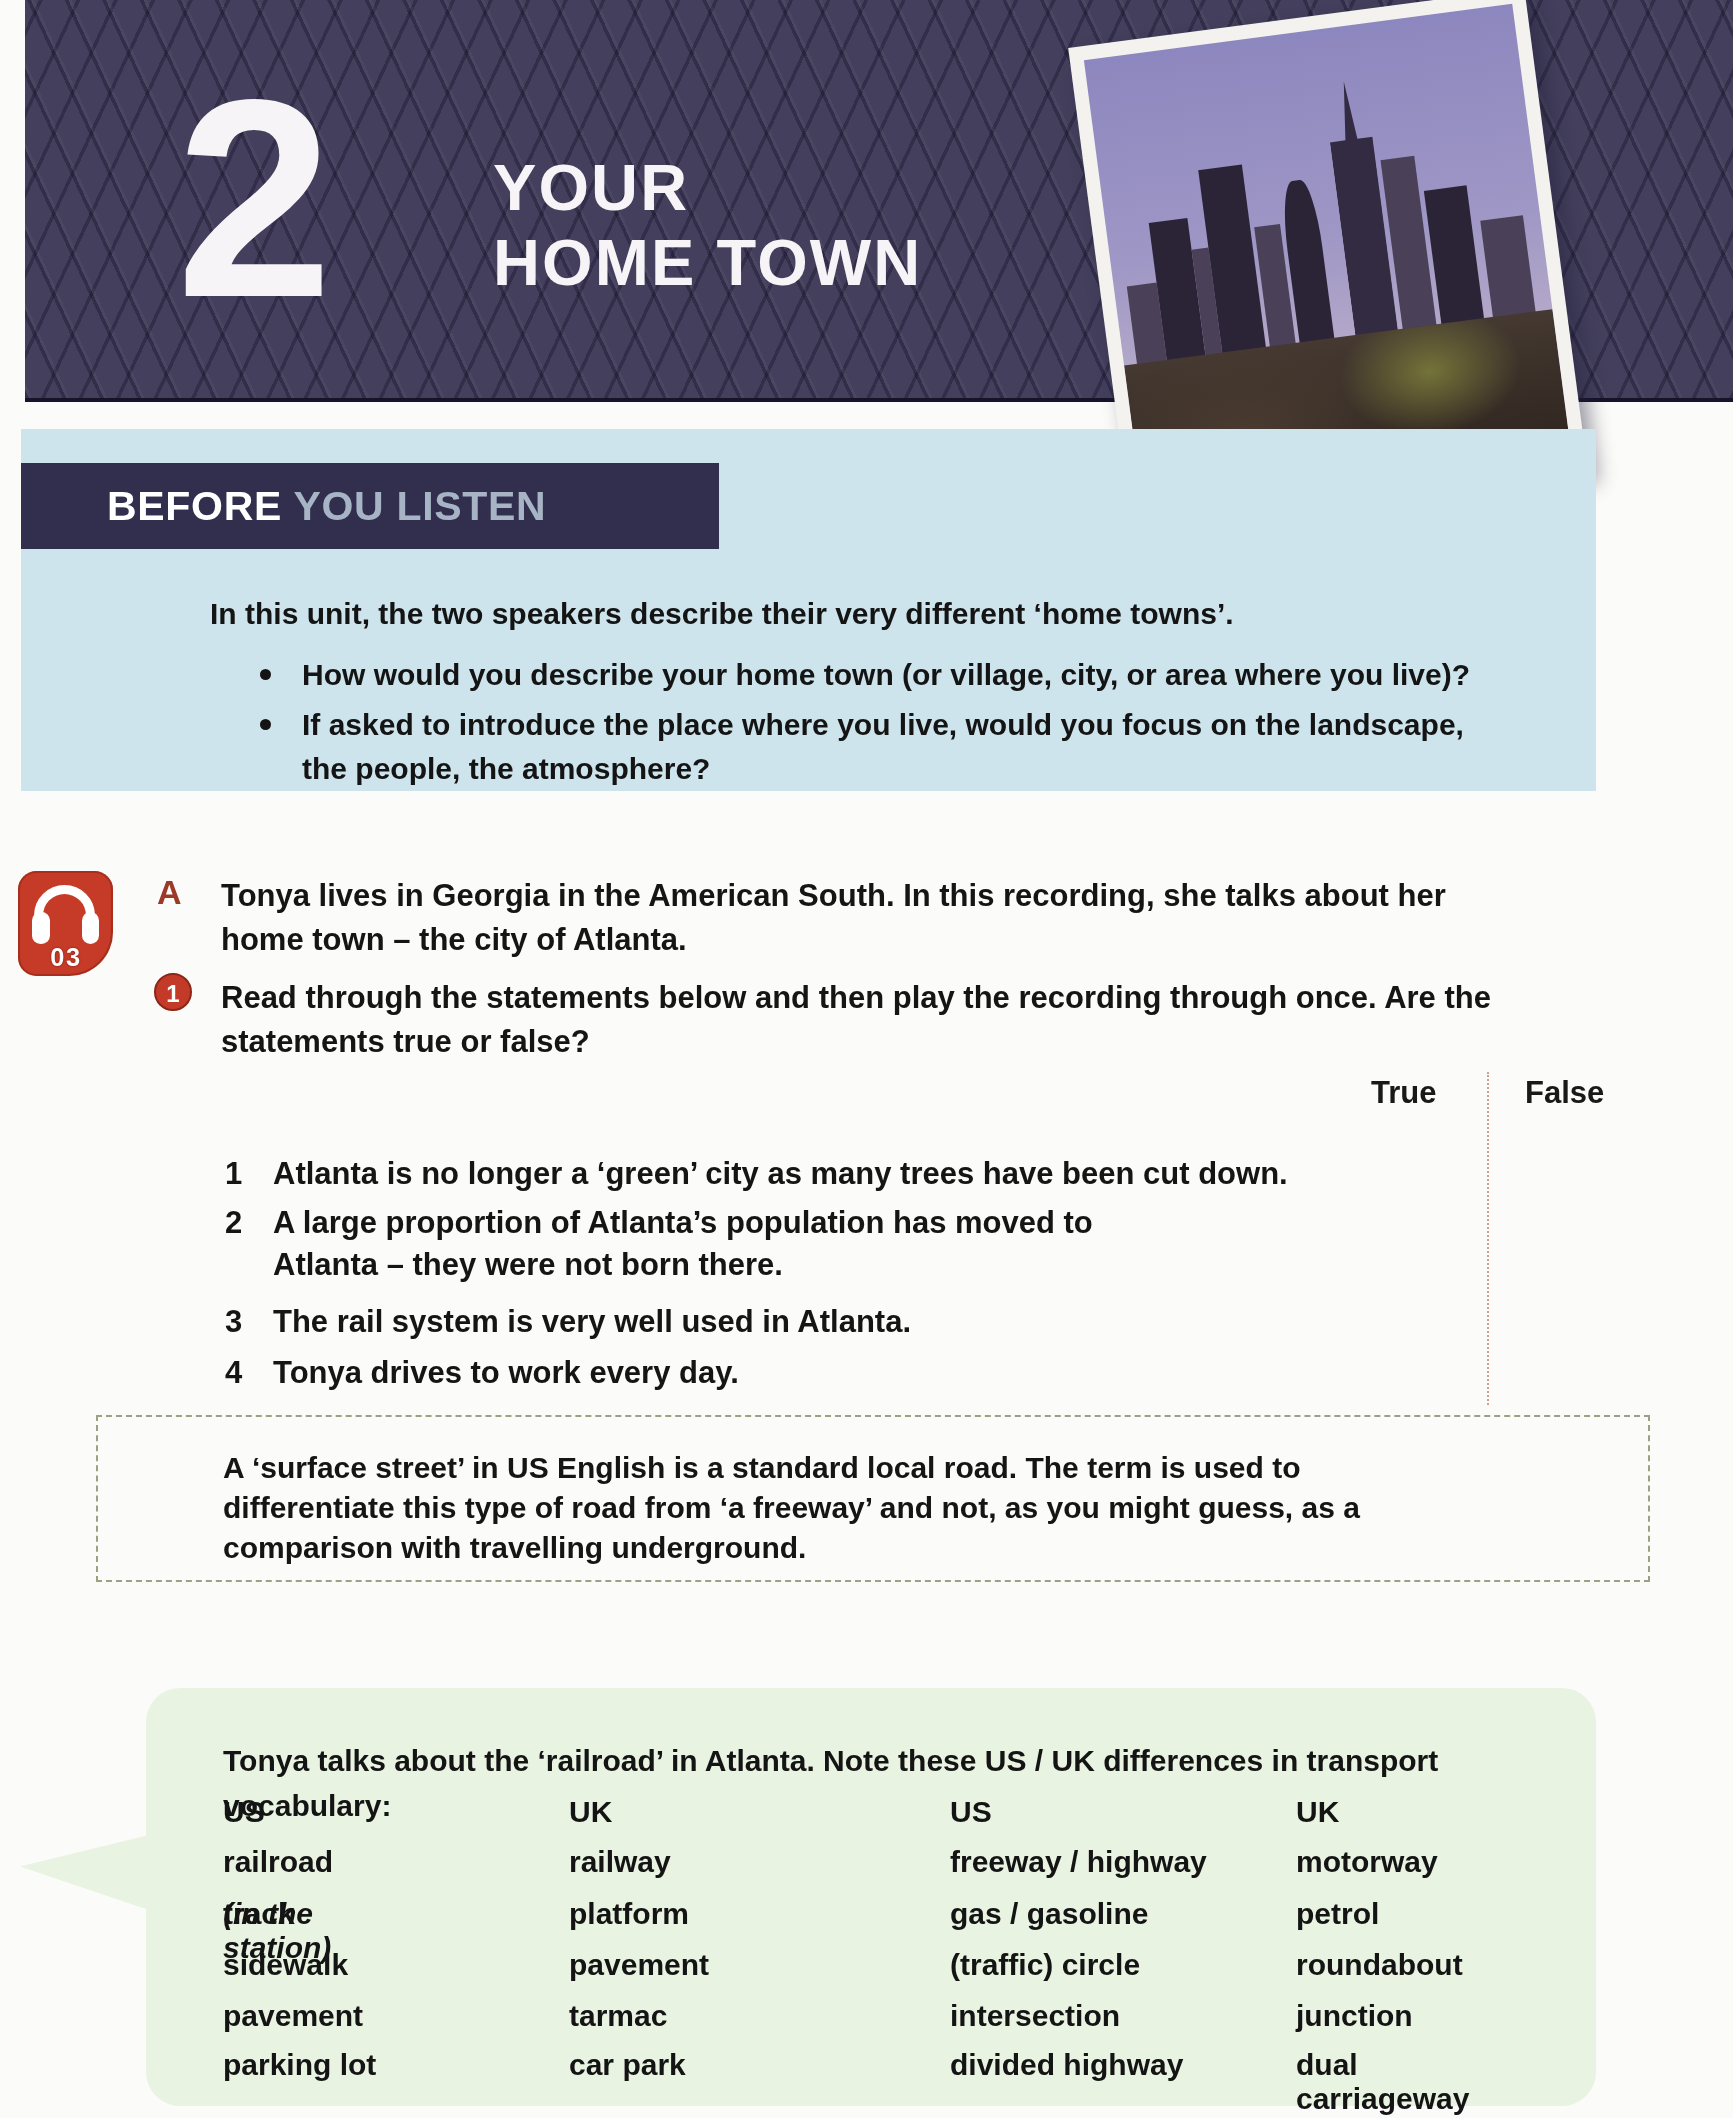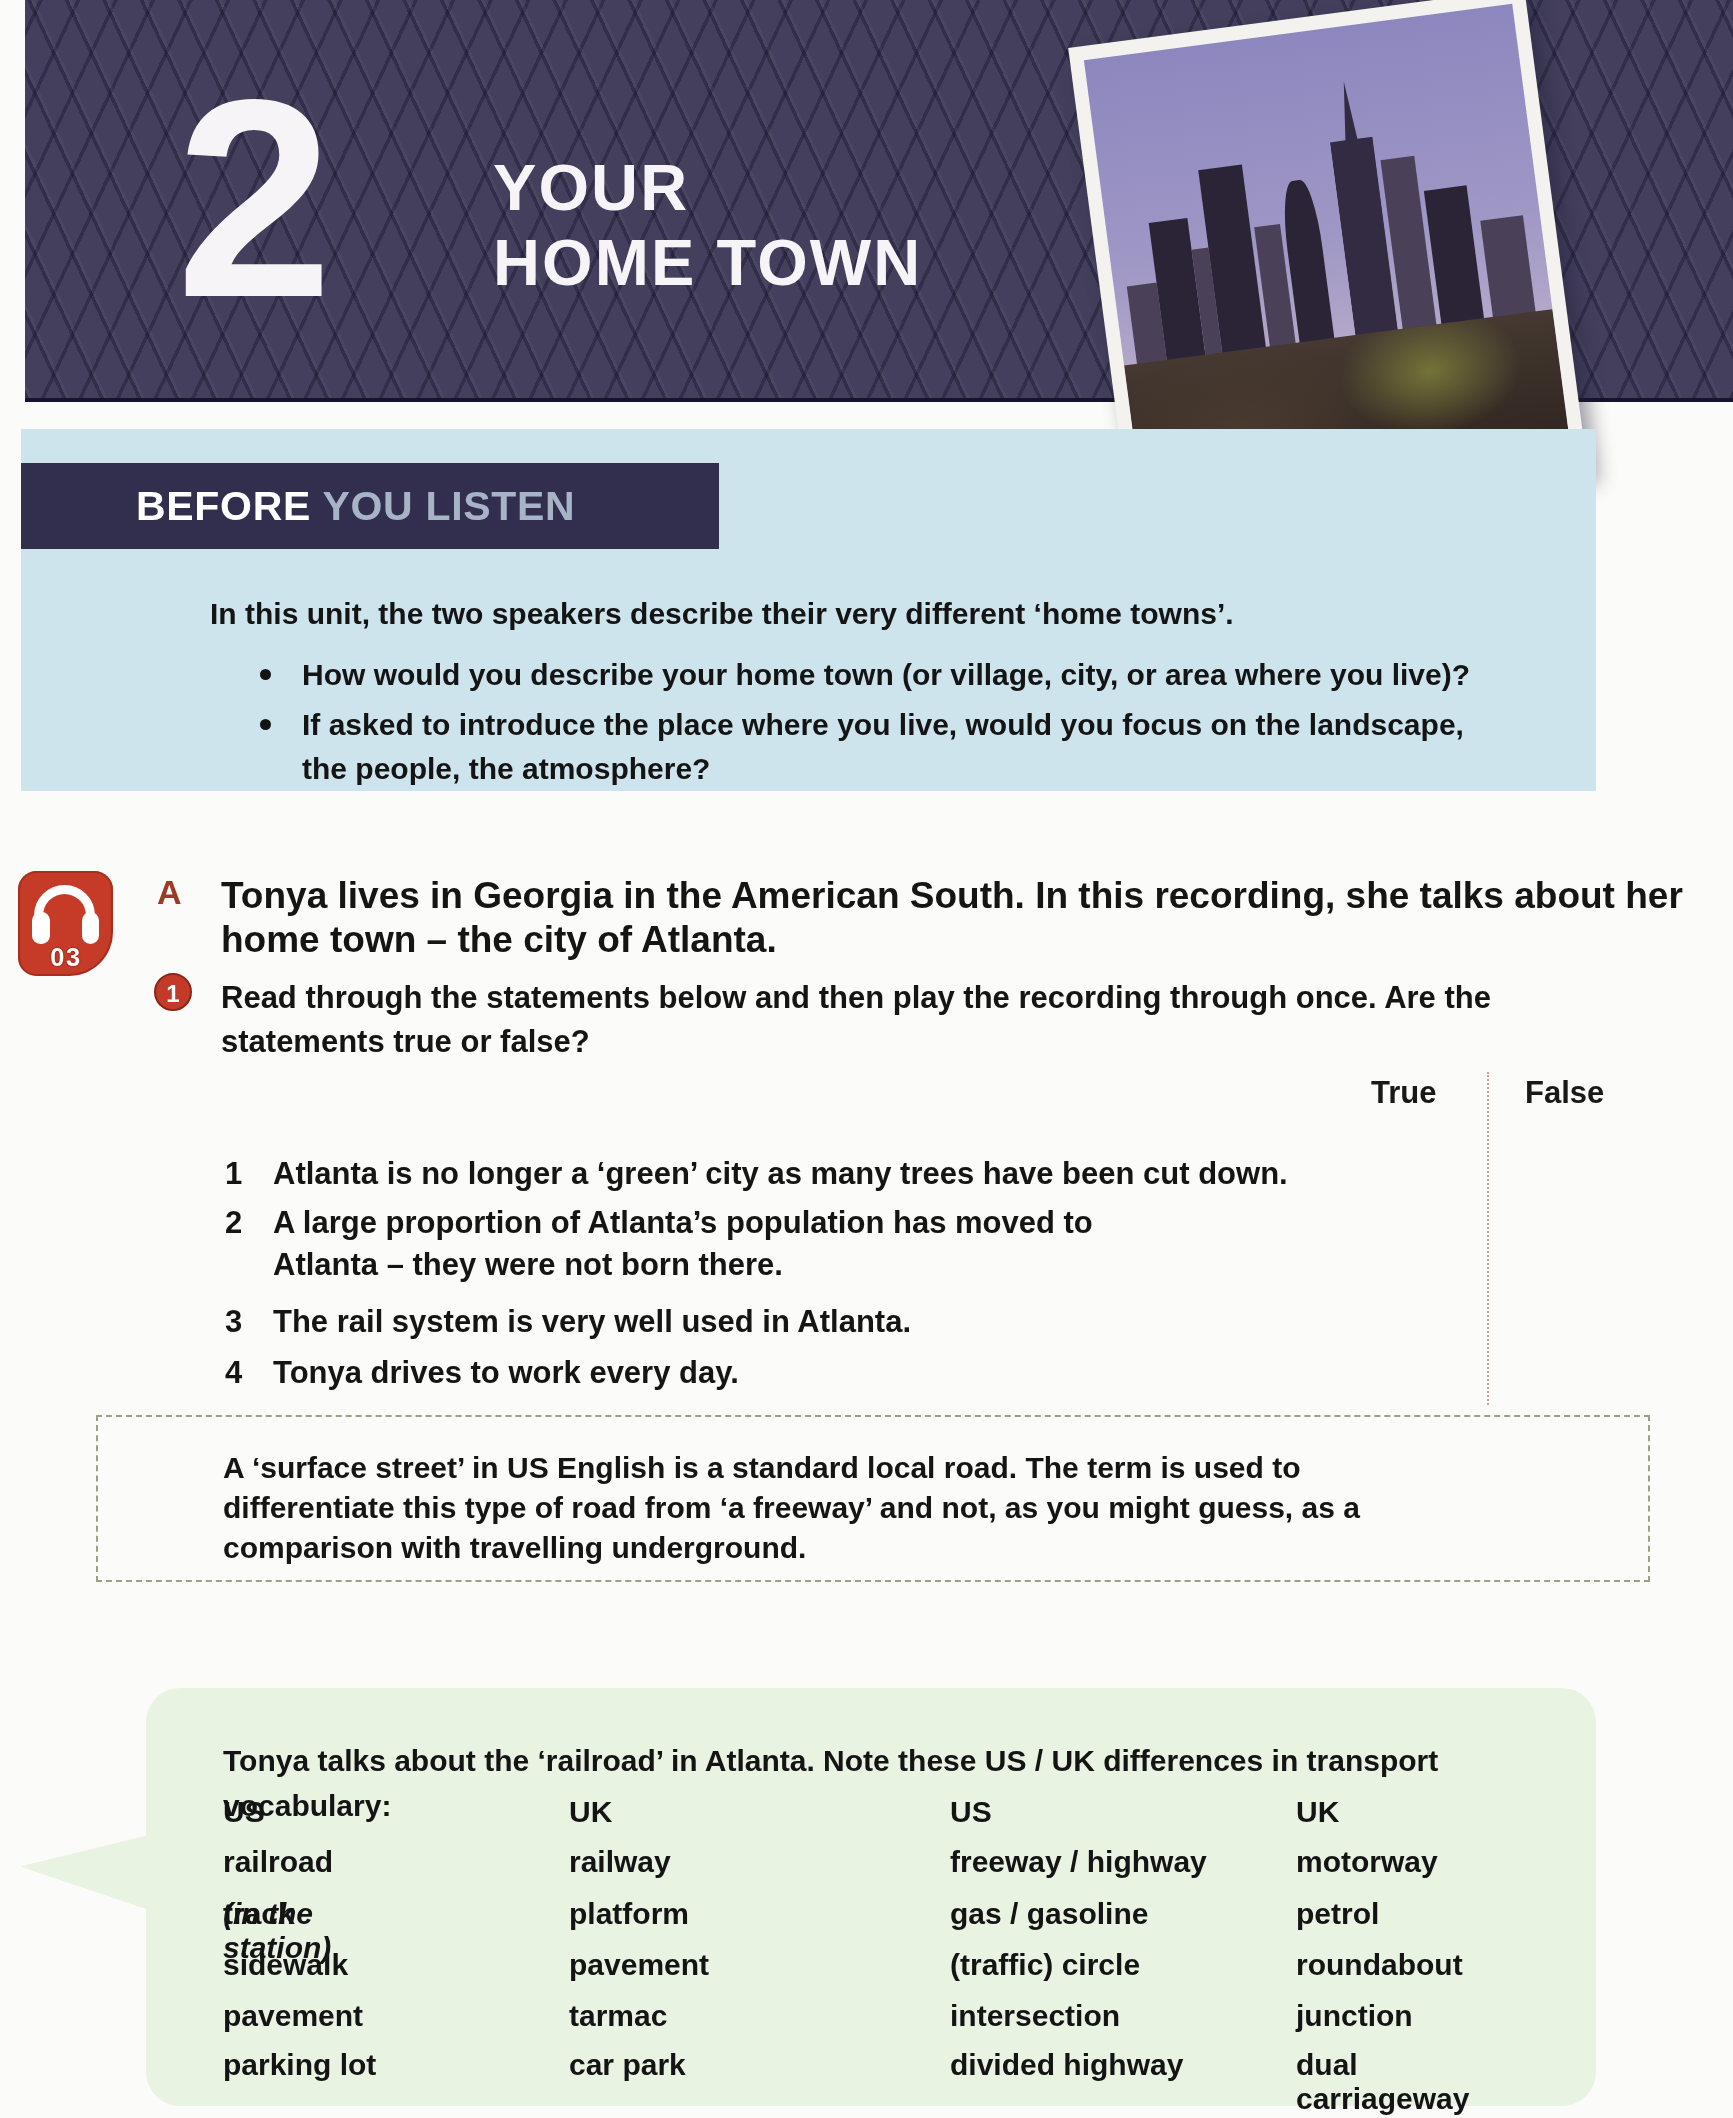--- a/index.html
+++ b/index.html
@@ -56,21 +56,21 @@
 
   
   .blue-panel{
     position:absolute;left:21px;top:429px;width:1575px;height:362px;
     background:#cde4ec;
   }
   .banner{
     position:absolute;left:21px;top:463px;width:698px;height:86px;
     background:#322e4d;color:#ffffff;
     font-size:41px;font-weight:bold;line-height:86px;
-    padding-left:115px;box-sizing:border-box;letter-spacing:0.7px;
+    padding-left:86px;box-sizing:border-box;letter-spacing:0.7px;
   }
   .banner .lt{color:#a6b4c6;font-weight:bold;}
   .blue-intro{
     position:absolute;left:210px;top:597px;
     font-size:30px;font-weight:bold;color:#141414;
   }
   .bullet-dot{
     position:absolute;left:260px;width:11.3px;height:11.3px;border-radius:50%;
     background:#141414;
   }
@@ -98,21 +98,21 @@
     text-shadow:0 0 2.1px rgba(90,10,5,.8);
   }
 
   
   .sec-label{
     position:absolute;left:157px;top:873px;
     font-size:34px;font-weight:bold;color:#9c3a28;
   }
   .para-a{
     position:absolute;left:221px;top:874px;
-    font-size:37px;font-weight:bold;line-height:44px;color:#151515;
+    font-size:31px;font-weight:bold;line-height:44px;color:#151515;
   }
   .circle-num{
     position:absolute;left:154px;top:973px;width:38px;height:38px;
     background:#c43a29;border:2.1px solid #8c2619;border-radius:50%;
     color:#ffffff;font-size:24px;font-weight:bold;text-align:center;line-height:38px;
     box-sizing:border-box;
   }
   .exercise-text{
     position:absolute;left:221px;top:976px;
     font-size:31px;font-weight:bold;line-height:44px;color:#151515;

